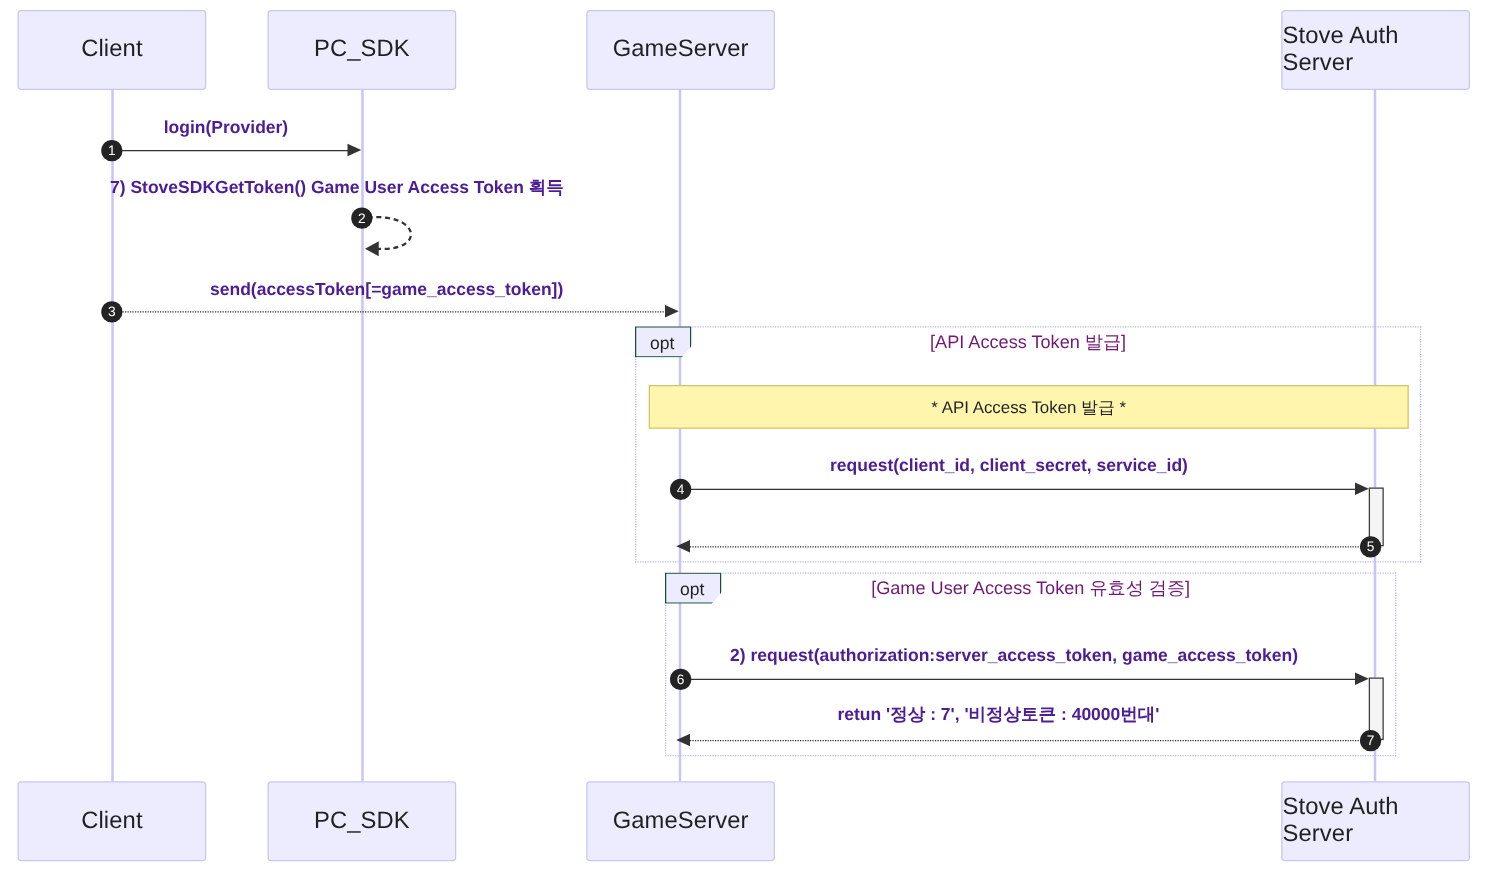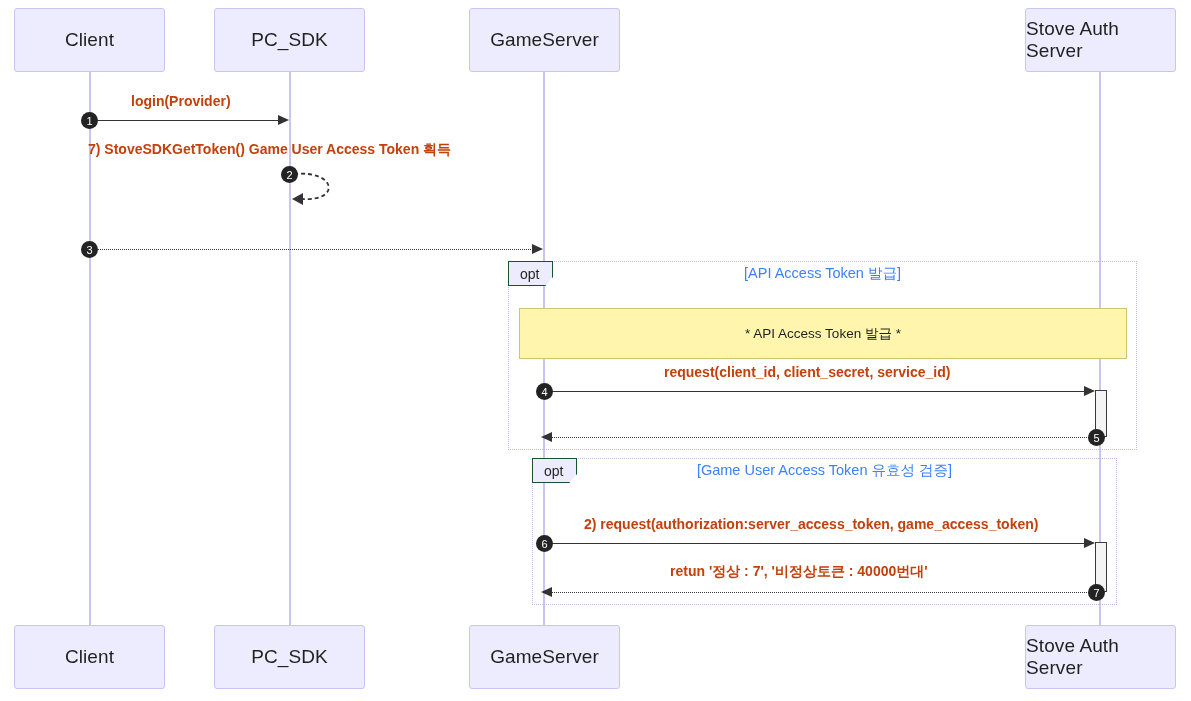--- a/index.html
+++ b/index.html
@@ -65,21 +65,21 @@
     -webkit-clip-path:polygon(0 0,100% 0,100% 62%,82% 100%,0 100%);
     clip-path:polygon(0 0,100% 0,100% 62%,82% 100%,0 100%);
     z-index:6;
   }
   .frag-title{
     position:absolute;
     top:2px;
     width:100%;
     text-align:center;
     font-size:14.5px;
-    color:#3b82f6;
+    color:#701a75;
     z-index:3;
     pointer-events:none;
   }
 
   
   .note{
     position:absolute;
     box-sizing:border-box;
     background:#FFF5AD;
     border:1px solid #CFC56B;
@@ -106,21 +106,21 @@
     border-bottom:5.5px solid transparent;
     z-index:4;
   }
   .arrow-head.right{border-left:11px solid #333333;}
   .arrow-head.left{border-right:11px solid #333333;}
 
   .msg-label{
     position:absolute;
     font-size:14px;
     font-weight:bold;
-    color:#c2410c;
+    color:#4c1d95;
     white-space:nowrap;
     z-index:4;
   }
 
   .seq-badge{
     position:absolute;
     width:17px;height:17px;
     border-radius:50%;
     background:#232323;
     color:#ffffff;
@@ -169,21 +169,21 @@
     <span>Stove Auth Server</span>
   </div>
 
   <div class="fragment" style="left:508px; top:261px; width:629px; height:189px;">
     <div class="frag-tag">
       <span>opt</span>
     </div>
     <div class="frag-title">[API Access Token 발급]</div>
   </div>
 
-  <div class="note" style="left:519px; top:308px; width:608px; height:51px;">
+  <div class="note" style="left:519px; top:308px; width:608px; height:35px;">
     <span>* API Access Token 발급 *</span>
   </div>
 
   <div class="fragment" style="left:532px; top:458px; width:585px; height:147px;">
     <div class="frag-tag">
       <span>opt</span>
     </div>
     <div class="frag-title">[Game User Access Token 유효성 검증]</div>
   </div>
 
@@ -195,20 +195,21 @@
   <div class="arrow-head right" style="left:278px; top:115px;"></div>
   <div class="seq-badge" style="left:81px; top:112px;">1</div>
 
   <div class="msg-label" style="left:88px; top:141px;">7) StoveSDKGetToken() Game User Access Token 획득</div>
   <svg class="selfloop" width="70" height="40" style="left:289px; top:168px;">
     <path d="M 5 6 C 48 2, 52 34, 12 31" fill="none" stroke="#333333" stroke-width="1.8" stroke-dasharray="4,3"></path>
     <polygon points="14,25 14,37 3,31" fill="#333333"></polygon>
   </svg>
   <div class="seq-badge" style="left:281px; top:166px;">2</div>
 
+  <div class="msg-label" style="left:168px; top:223px;">send(accessToken[=game_access_token])</div>
   <div class="msg-line dashed" style="left:90px; top:249px; width:445px;"></div>
   <div class="arrow-head right" style="left:532px; top:244px;"></div>
   <div class="seq-badge" style="left:81px; top:241px;">3</div>
 
   <div class="msg-label" style="left:664px; top:364px;">request(client_id, client_secret, service_id)</div>
   <div class="msg-line" style="left:544px; top:391px; width:541px;"></div>
   <div class="arrow-head right" style="left:1084px; top:386px;"></div>
   <div class="seq-badge" style="left:536px; top:383px;">4</div>
 
   <div class="msg-line dashed" style="left:552px; top:437px; width:543px;"></div>

